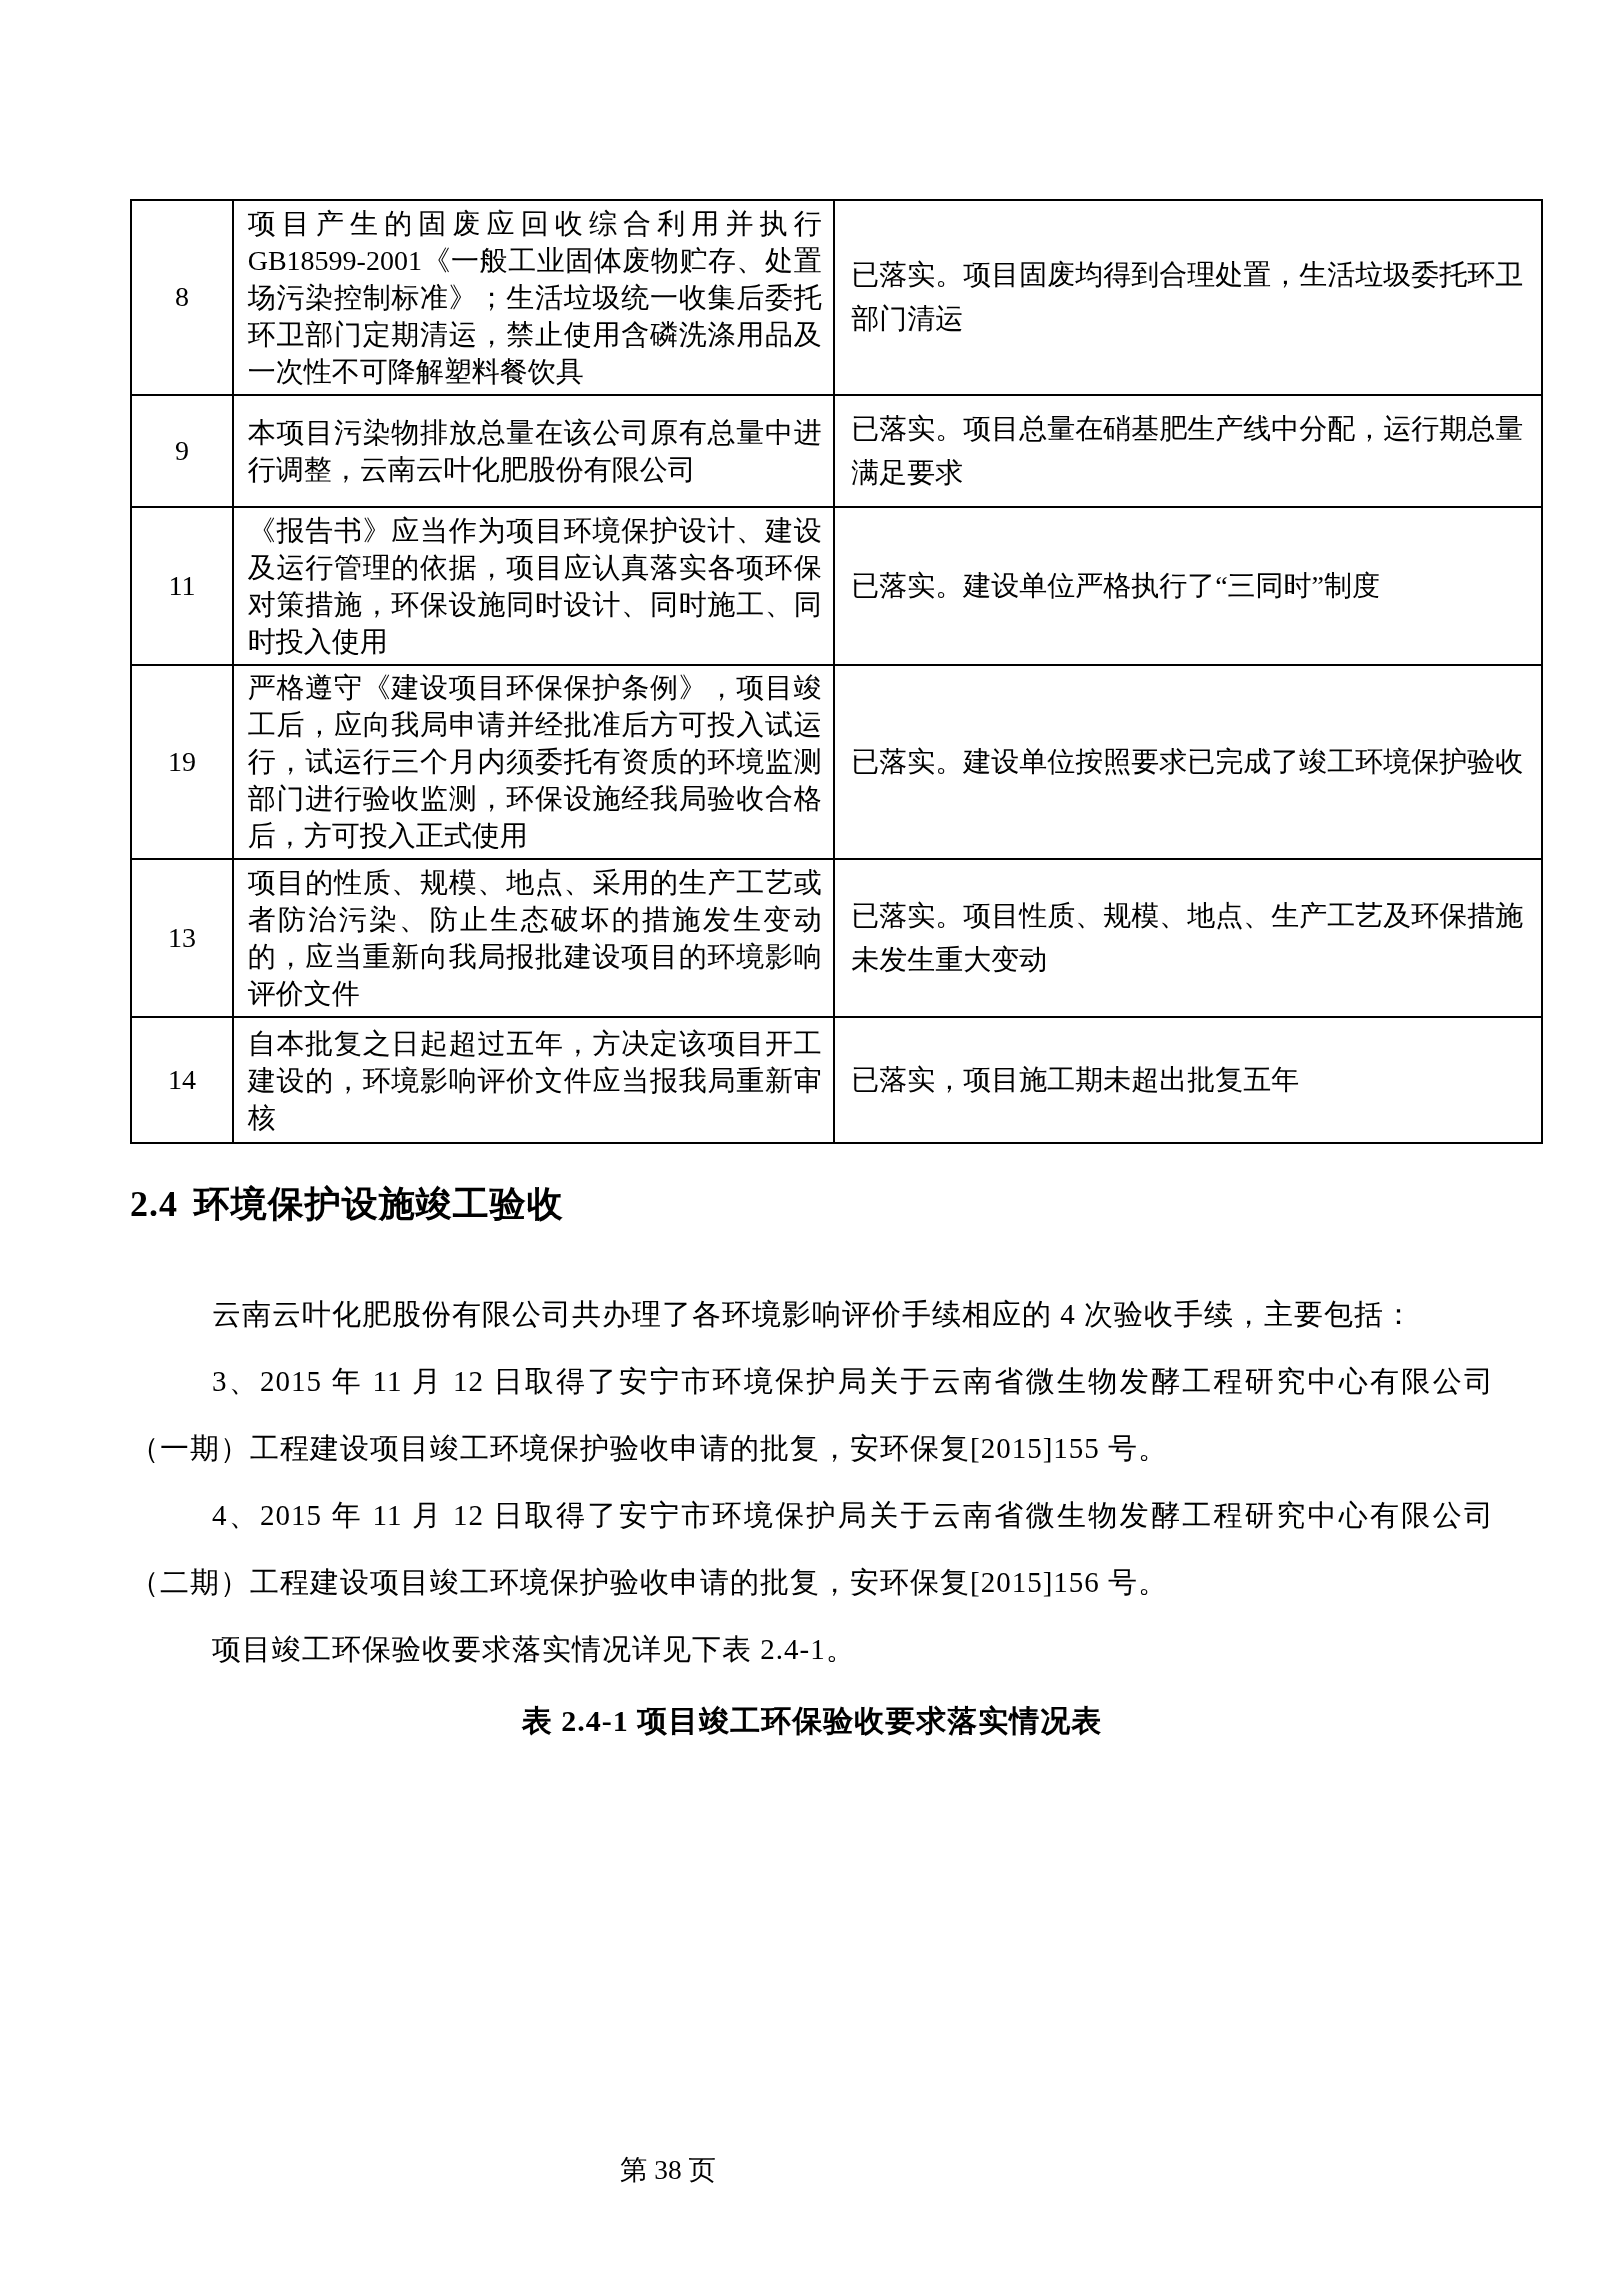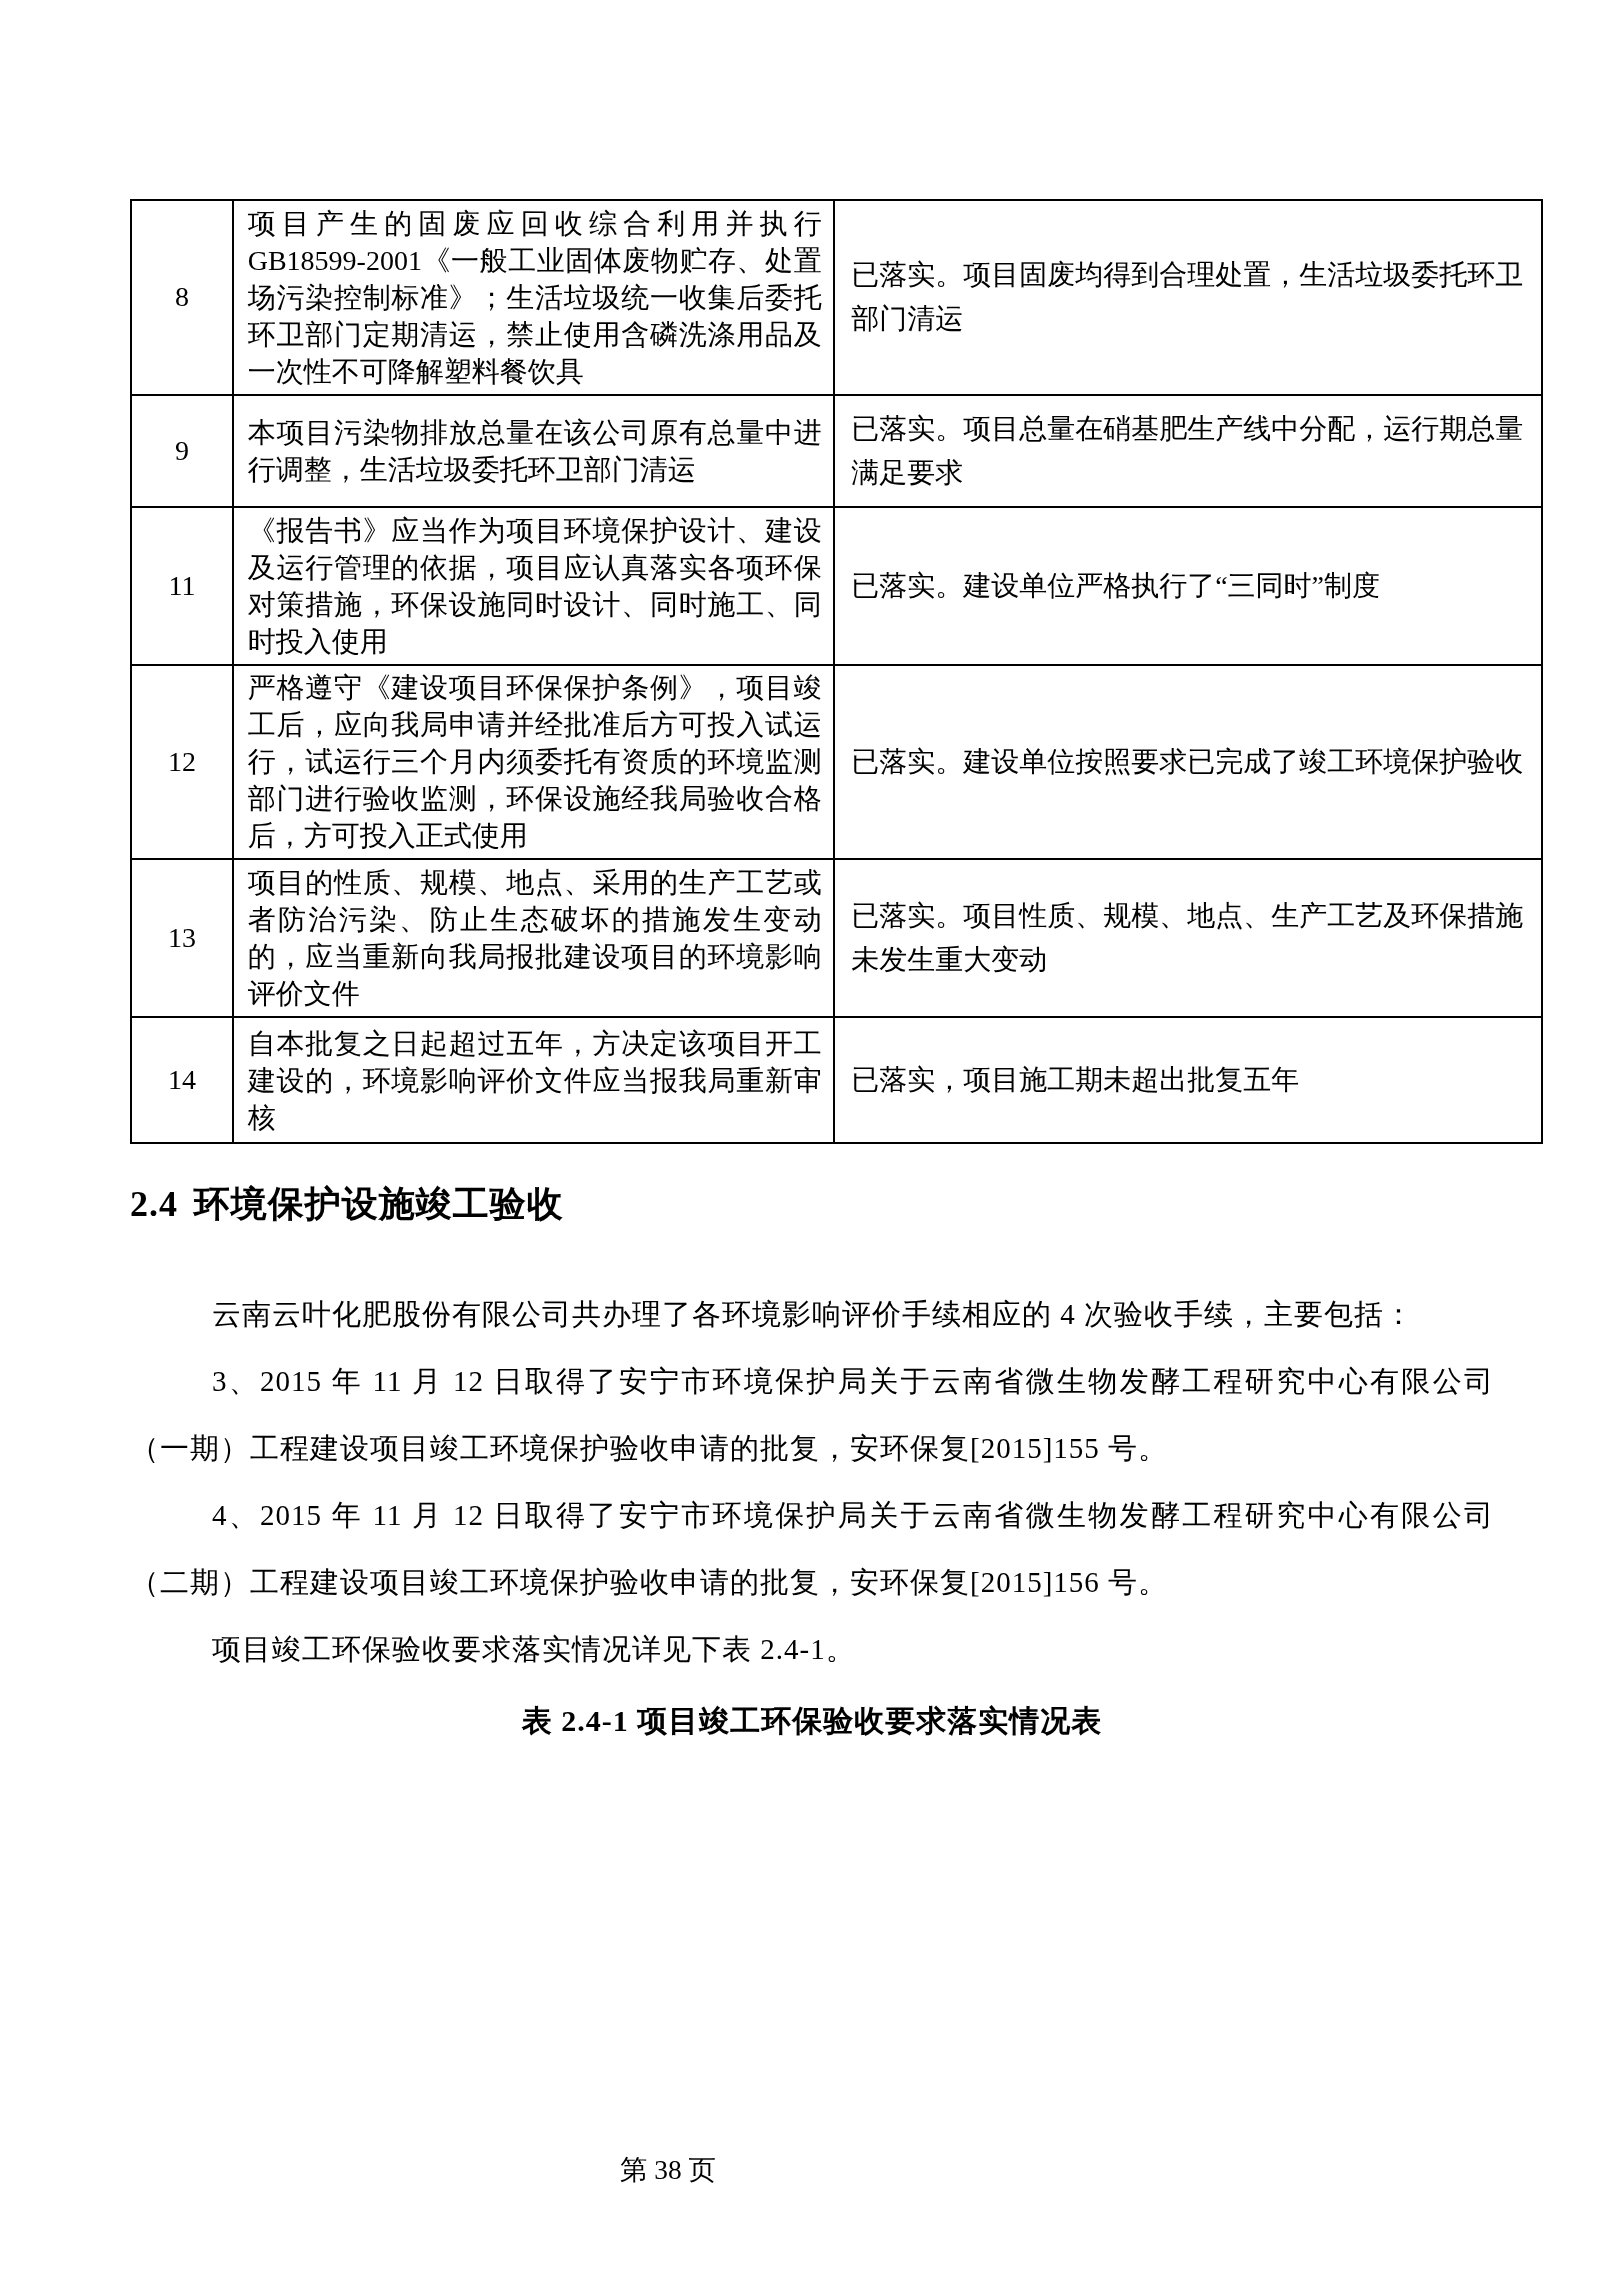--- a/index.html
+++ b/index.html
@@ -111,30 +111,30 @@
 
     <table class="vtable">
       <tbody>
         <tr class="rh-0">
           <td class="c-no">8</td>
           <td class="c-req">项目产生的固废应回收综合利用并执行GB18599-2001《一般工业固体废物贮存、处置场污染控制标准》；生活垃圾统一收集后委托环卫部门定期清运，禁止使用含磷洗涤用品及一次性不可降解塑料餐饮具</td>
           <td class="c-status">已落实。项目固废均得到合理处置，生活垃圾委托环卫部门清运</td>
         </tr>
         <tr class="rh-1">
           <td class="c-no">9</td>
-          <td class="c-req">本项目污染物排放总量在该公司原有总量中进行调整，生活垃圾委托环卫部门清运</td>
+          <td class="c-req">本项目污染物排放总量在该公司原有总量中进行调整，云南云叶化肥股份有限公司</td>
           <td class="c-status">已落实。项目总量在硝基肥生产线中分配，运行期总量满足要求</td>
         </tr>
         <tr class="rh-3">
           <td class="c-no">11</td>
           <td class="c-req">《报告书》应当作为项目环境保护设计、建设及运行管理的依据，项目应认真落实各项环保对策措施，环保设施同时设计、同时施工、同时投入使用</td>
           <td class="c-status">已落实。建设单位严格执行了“三同时”制度</td>
         </tr>
         <tr class="rh-4">
-          <td class="c-no">12</td>
+          <td class="c-no">19</td>
           <td class="c-req">严格遵守《建设项目环保保护条例》，项目竣工后，应向我局申请并经批准后方可投入试运行，试运行三个月内须委托有资质的环境监测部门进行验收监测，环保设施经我局验收合格后，方可投入正式使用</td>
           <td class="c-status">已落实。建设单位按照要求已完成了竣工环境保护验收</td>
         </tr>
         <tr class="rh-5">
           <td class="c-no">13</td>
           <td class="c-req">项目的性质、规模、地点、采用的生产工艺或者防治污染、防止生态破坏的措施发生变动的，应当重新向我局报批建设项目的环境影响评价文件</td>
           <td class="c-status">已落实。项目性质、规模、地点、生产工艺及环保措施未发生重大变动</td>
         </tr>
         <tr class="rh-6">
           <td class="c-no">14</td>

